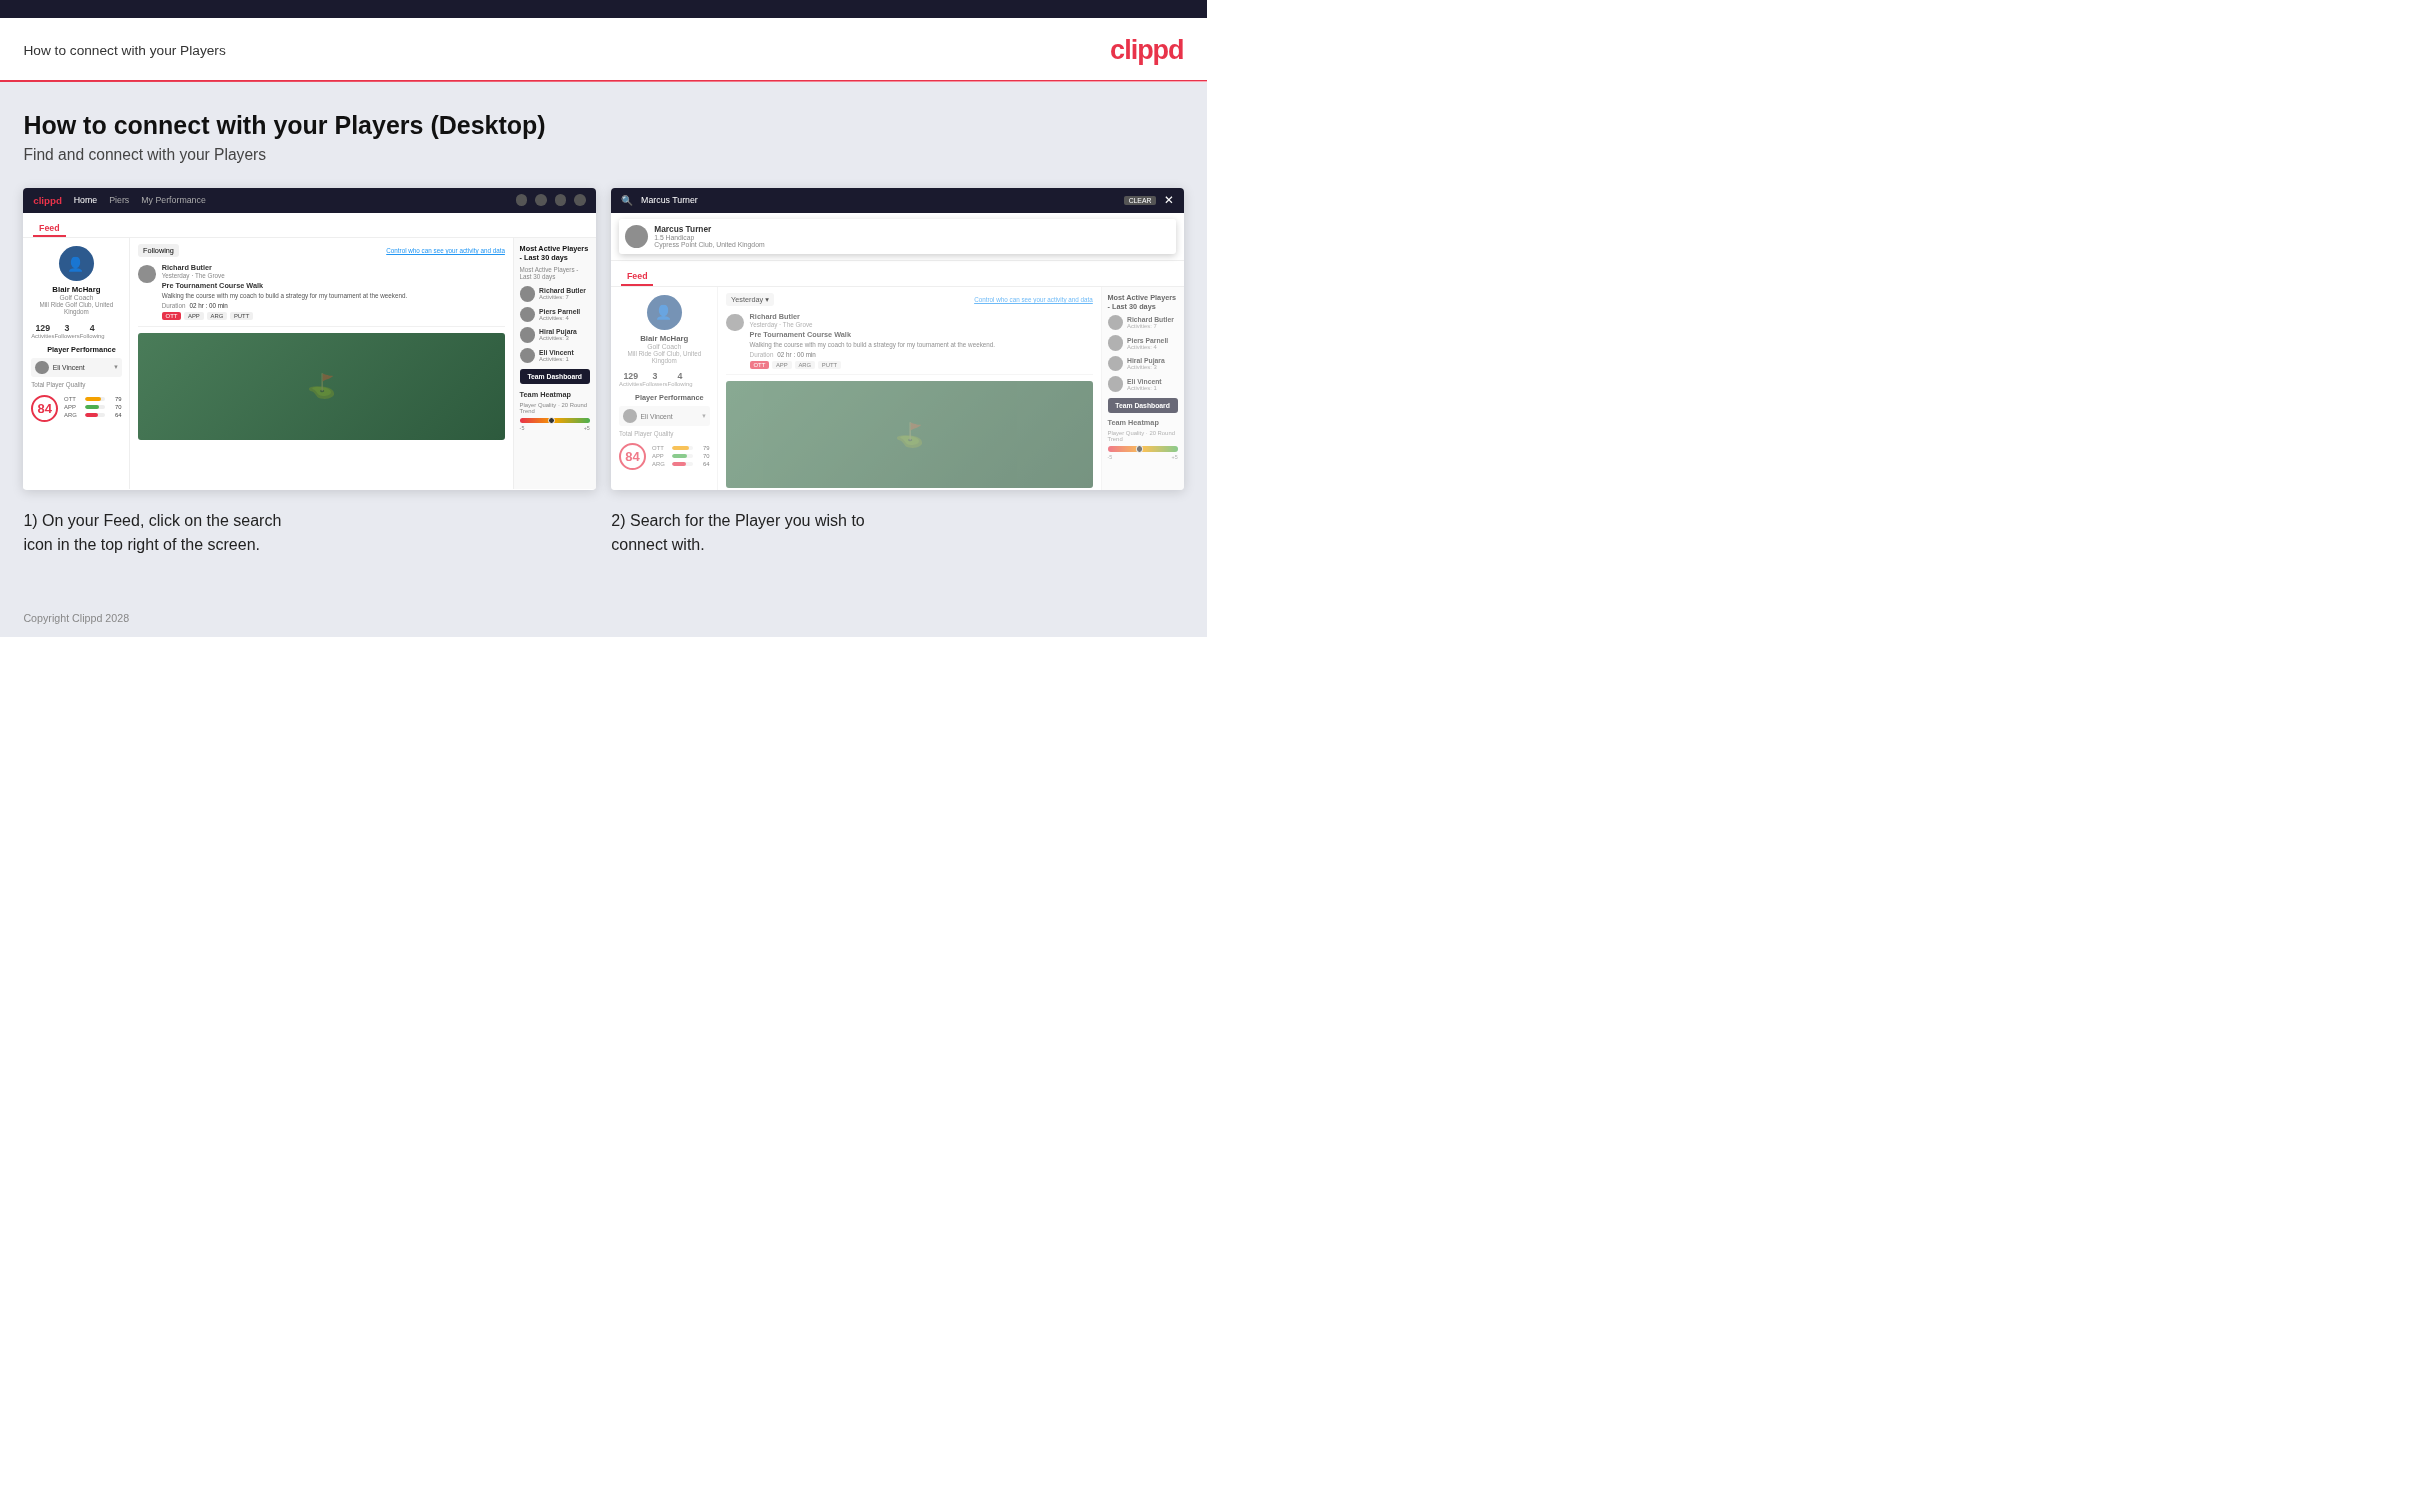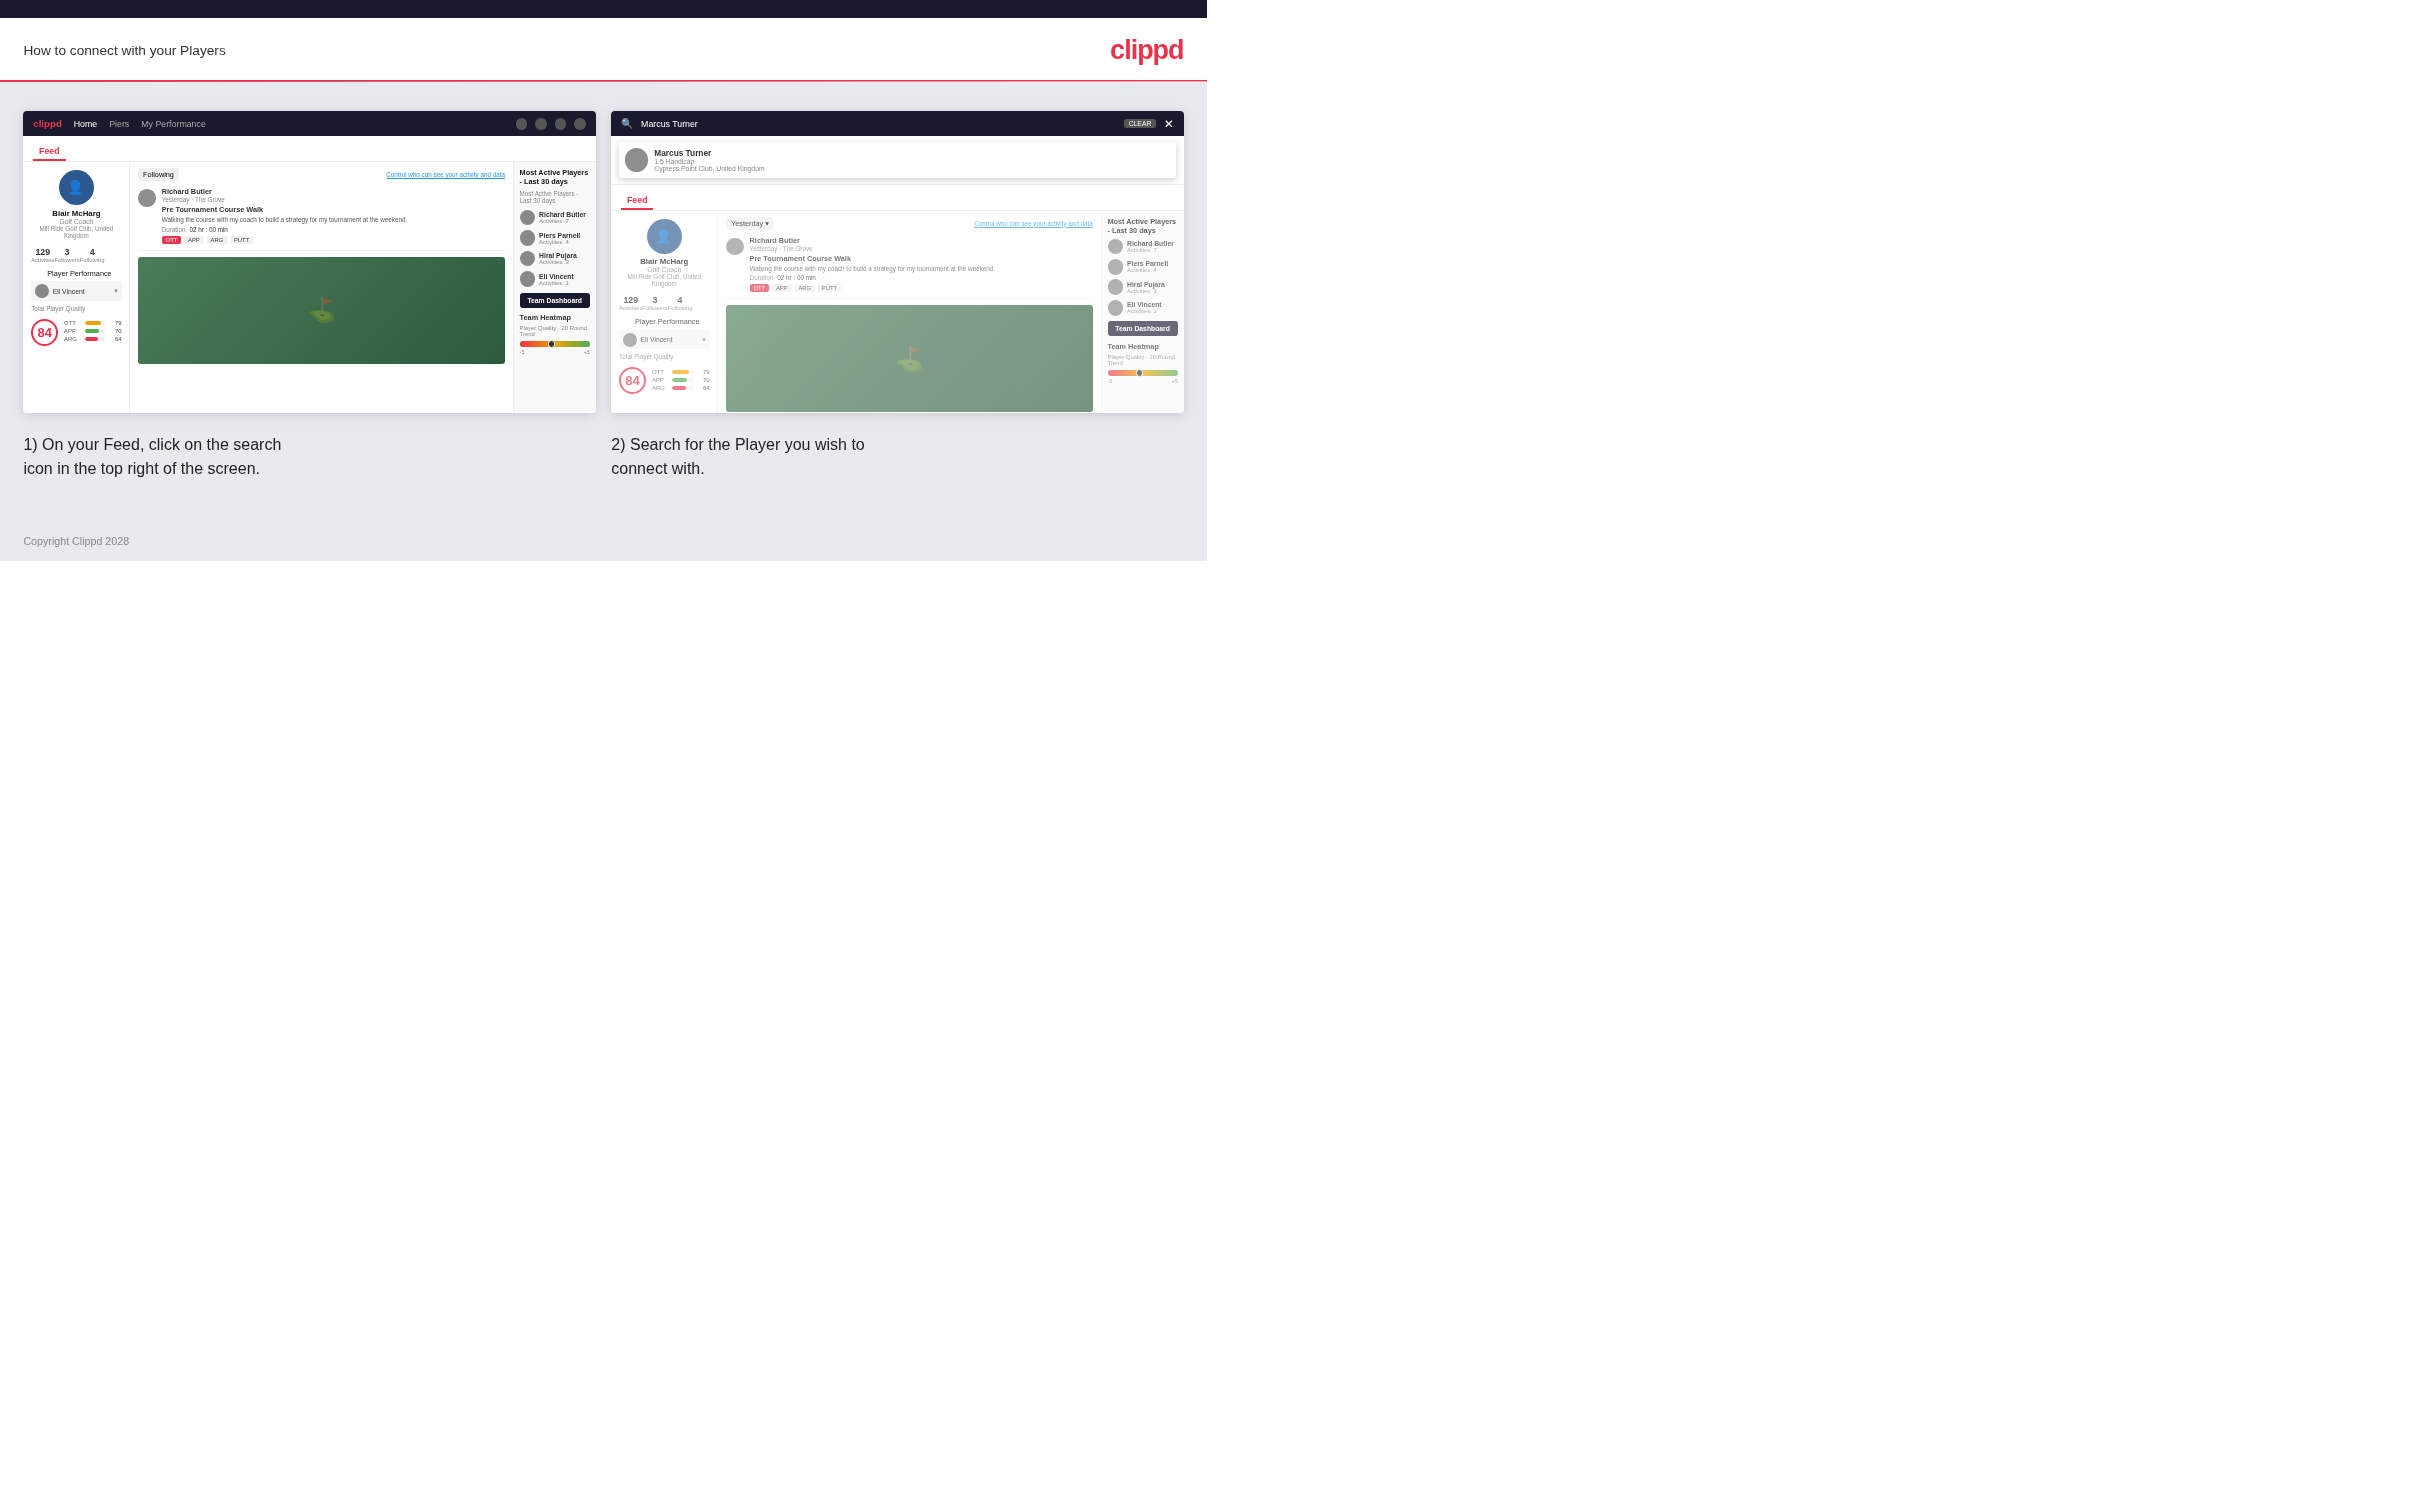--- a/index.html
+++ b/index.html
@@ -190,21 +190,21 @@
     .stat-val {
       font-size: 8.8px;
       font-weight: 700;
     }
     .stat-label {
       font-size: 5.9px;
       color: #888;
     }
     .section-title-sm {
       font-size: 7.3px;
-      font-weight: 400;
+      font-weight: 700;
       color: #111;
       margin-bottom: 3.9px;
       padding-left: 16px;
     }
     .player-perf-row {
       display: flex;
       align-items: center;
       gap: 3.9px;
       background: #f5f5f5;
       border-radius: 2.9px;
@@ -564,20 +564,24 @@
 <div class="top-bar"></div>
 
 <div class="header">
   <span class="header-title">How to connect with your Players</span>
   <span class="logo-text">clippd</span>
 </div>
 <div class="header-divider"></div>
 
 <div class="main-content">
 
+  <div class="hero-text">
+    <div class="hero-title">How to connect with your Players (Desktop)</div>
+    <div class="hero-subtitle">Find and connect with your Players</div>
+  </div>
 
   <div class="screenshots-row">
 
     <div class="screenshot-block">
       <div class="screenshot-frame">
 
         <div class="app-nav">
           <span class="app-nav-logo">clippd</span>
           <div class="app-nav-links">
             <span class="app-nav-link active">Home</span>

